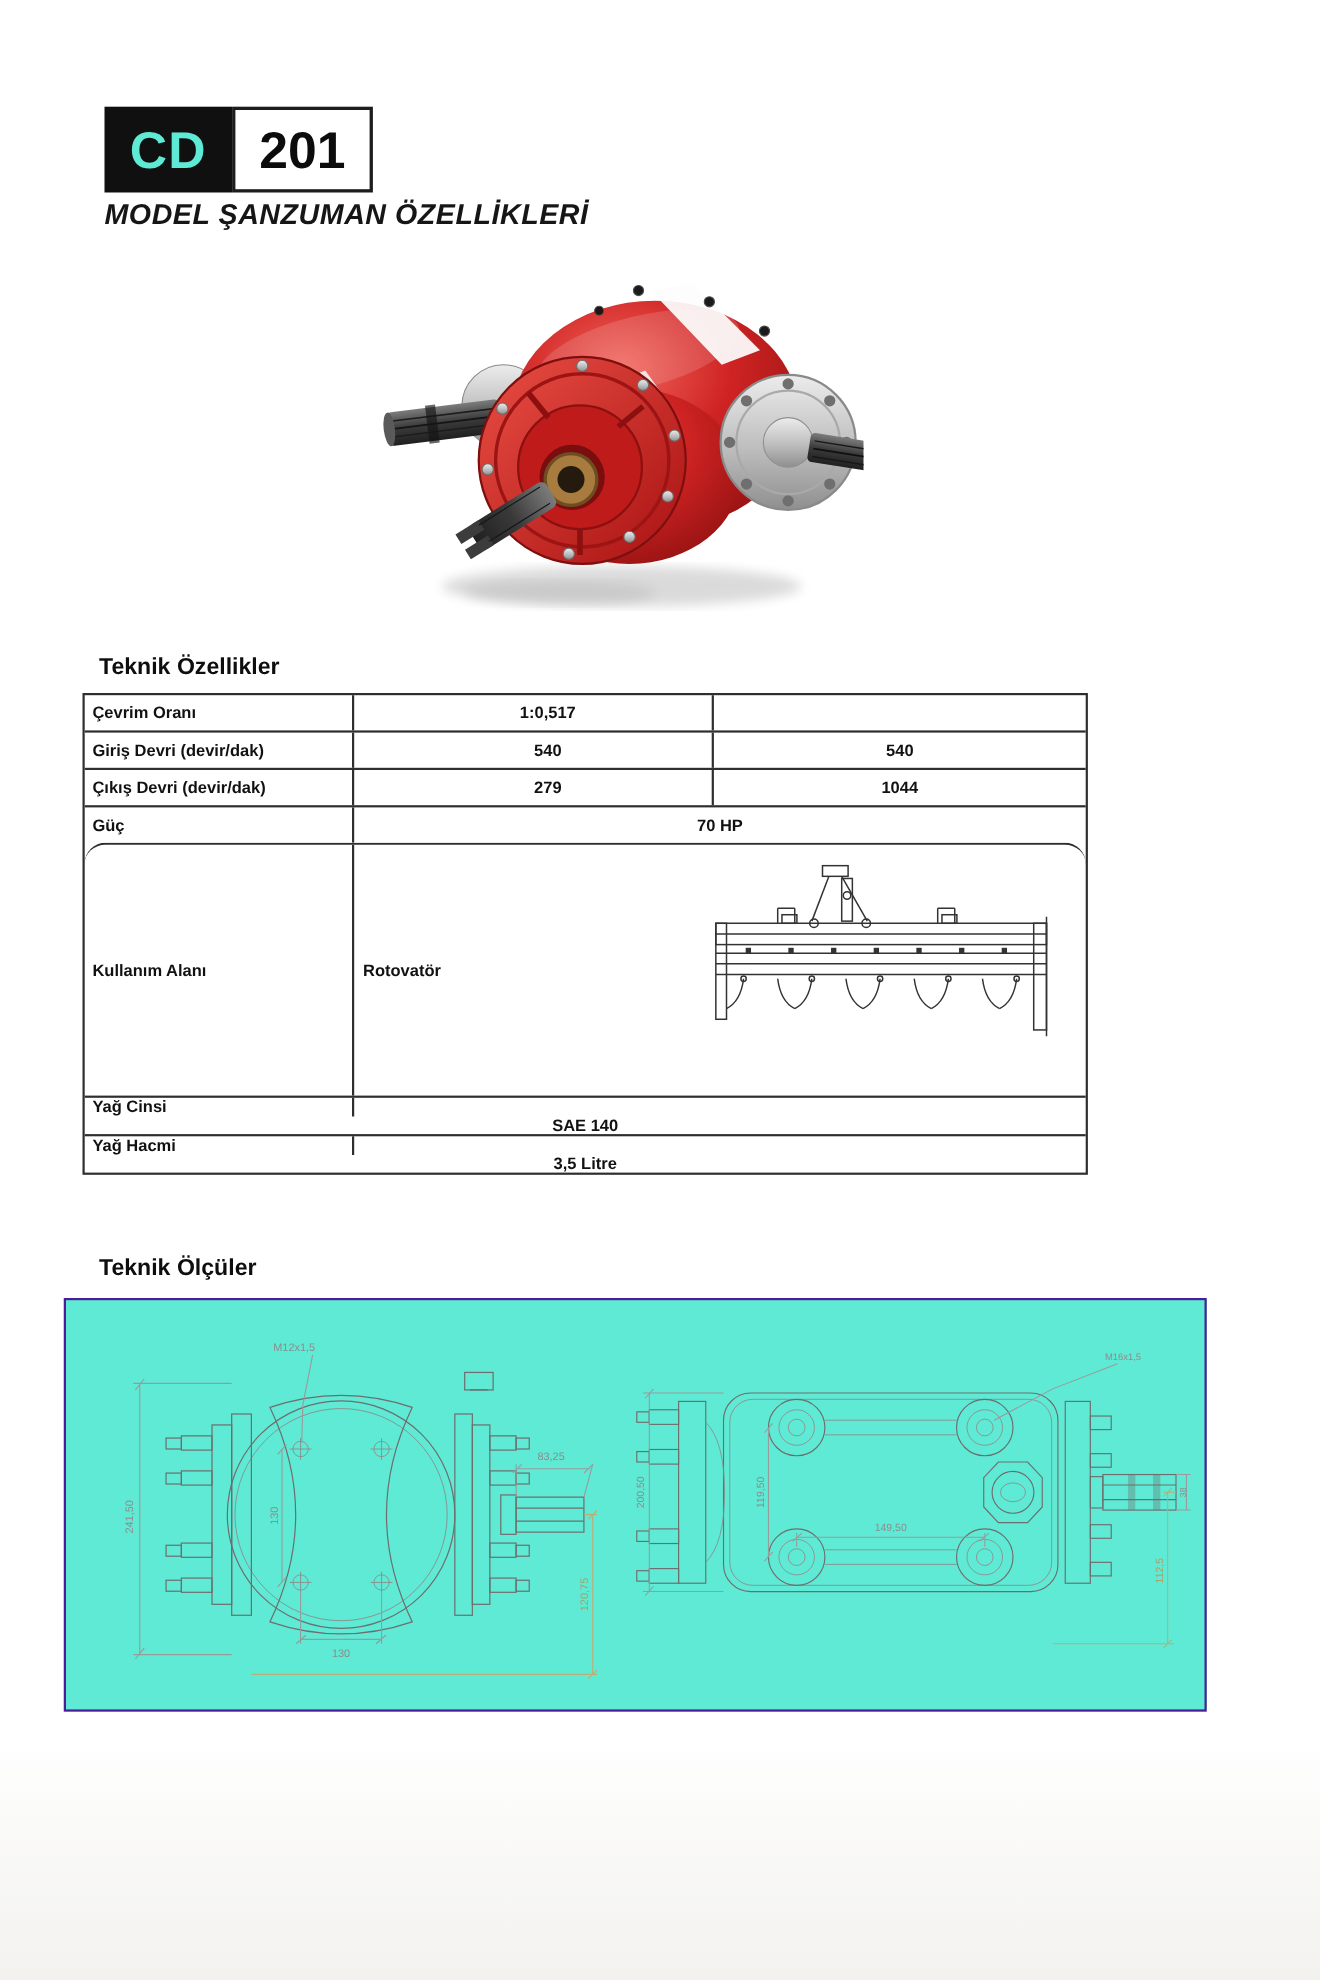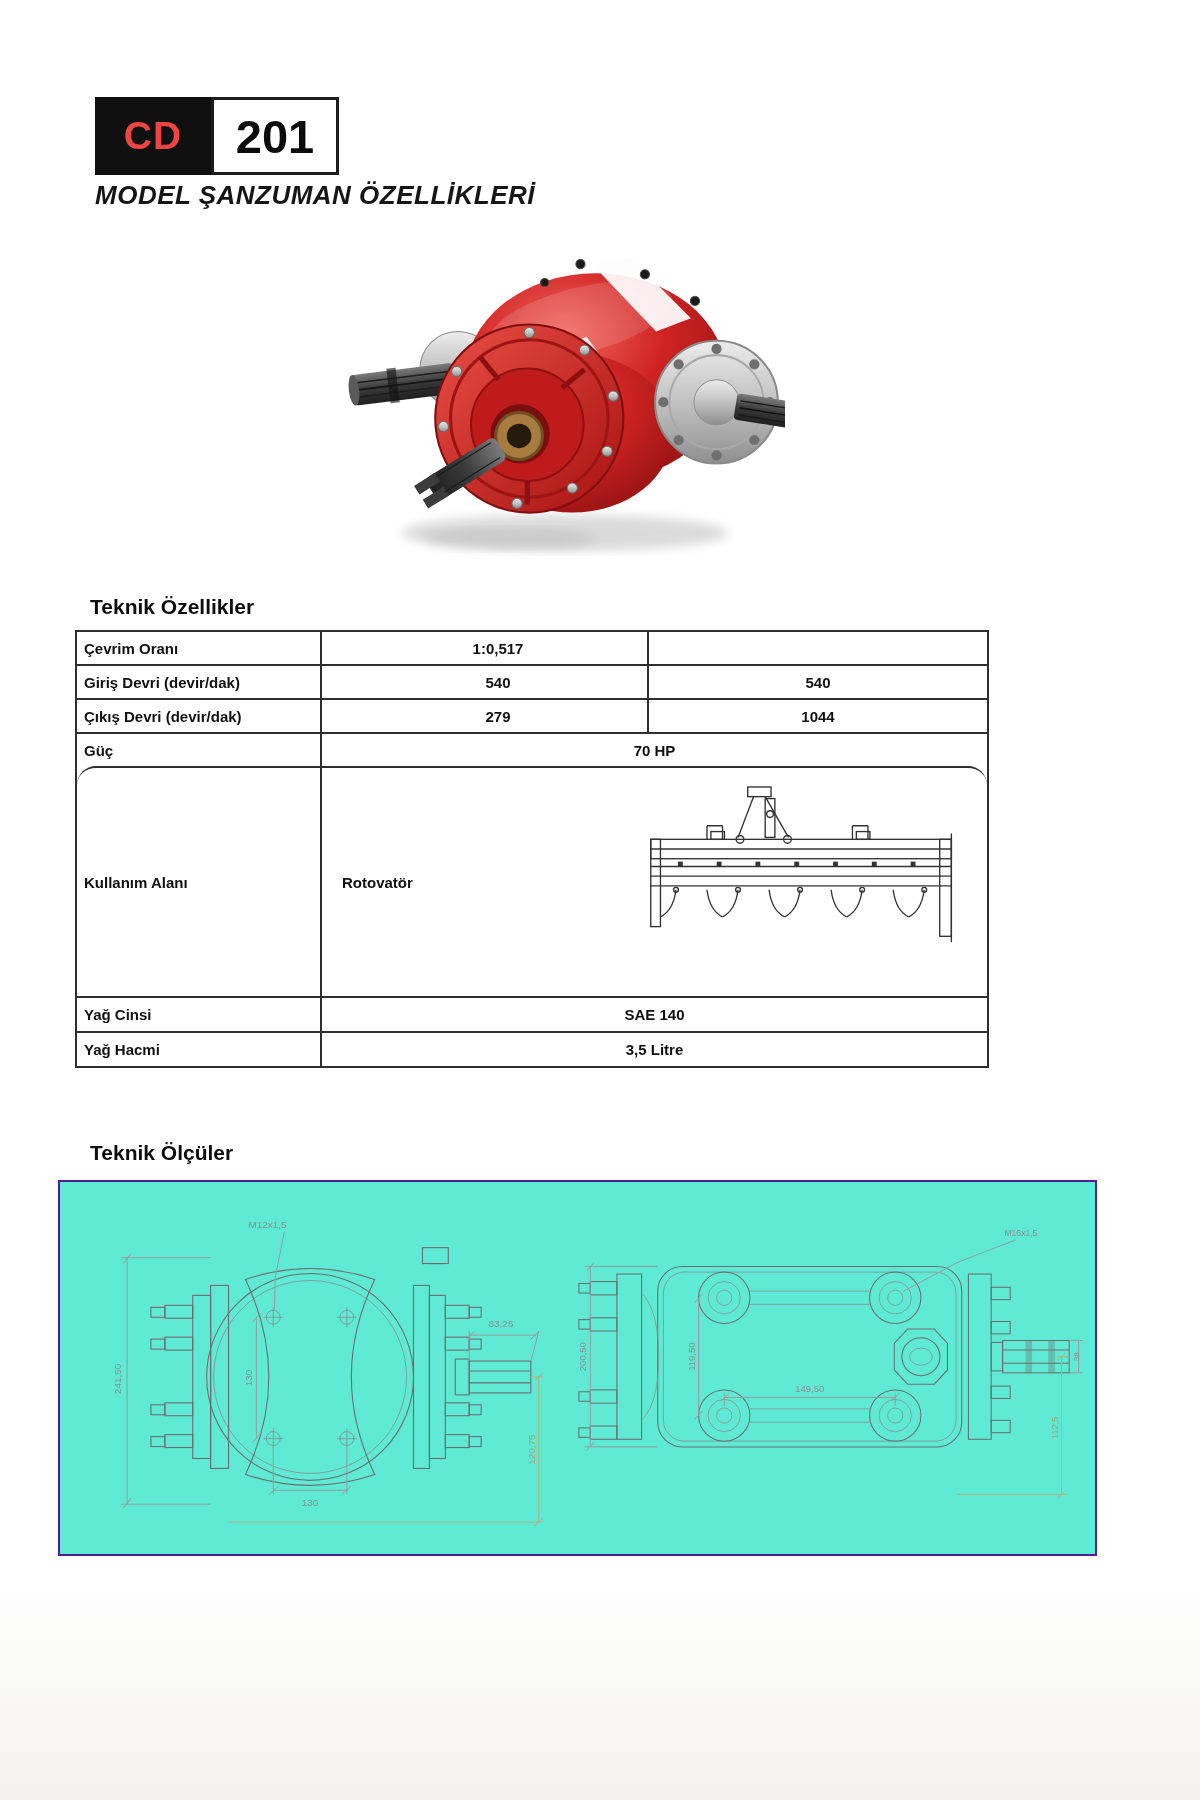--- a/index.html
+++ b/index.html
@@ -5,22 +5,22 @@
   html,body{margin:0;padding:0;background:#e9e9e7;}
   .page{
     position:relative;width:1200px;height:1800px;background:#ffffff;
     font-family:"Liberation Sans",sans-serif;color:#111;overflow:hidden;margin:0 auto;
   }
   .page-fade{position:absolute;left:0;bottom:0;width:100%;height:220px;
     background:linear-gradient(180deg, rgba(240,239,236,0) 0%, rgba(238,237,233,.75) 100%);pointer-events:none;}
 
   
   .badge{position:absolute;left:95px;top:97px;display:flex;align-items:stretch;}
-  .badge-cd{width:116px;height:78px;background:#101010;color:#ef4444;display:flex;align-items:center;justify-content:center;
-    font-size:39px;font-weight:700;letter-spacing:1px;}
+  .badge-cd{width:116px;height:78px;background:#101010;color:#5eead4;display:flex;align-items:center;justify-content:center;
+    font-size:47px;font-weight:700;letter-spacing:1px;}
   .badge-num{width:122px;height:72px;background:#fff;border:3px solid #1d1d1d;color:#0c0c0c;display:flex;align-items:center;justify-content:center;
     font-size:47px;font-weight:700;}
   .subtitle{position:absolute;left:95px;top:180px;font-size:26px;font-weight:700;font-style:italic;color:#161616;letter-spacing:.5px;}
 
   
   .photo{position:absolute;left:335px;top:226px;width:450px;height:338px;}
 
   
   .sec-head{position:absolute;font-size:21px;font-weight:700;color:#0e0e0e;}
   #specs-head{left:90px;top:595px;}
@@ -30,24 +30,24 @@
   .spec-table{position:absolute;left:75px;top:630px;width:910px;border:2px solid #2e2e2e;background:#fff;}
   .srow{display:flex;border-top:2px solid #2e2e2e;}
   .srow:first-child{border-top:none;}
   .scell{display:flex;align-items:center;font-size:15px;}
   .slabel{width:245px;min-width:245px;border-right:2px solid #2e2e2e;font-weight:700;padding-left:7px;box-sizing:border-box;}
   .sval{justify-content:center;font-weight:600;}
   .sval.c1{width:300px;border-right:2px solid #2e2e2e;box-sizing:border-box;margin-left:27px;}
   .sval.c2{flex:1;}
   .sval.span{flex:1;}
   .h34{height:32px;}
-  .h33{height:33px;}
+  .h33{height:33px;flex-direction:column;}
   .tall{height:228px;border-radius:19px;}
   .tall-val{flex:1;display:flex;align-items:center;}
-  .tall-text{font-size:15px;font-weight:600;padding-left:20px;}
+  .tall-text{font-size:15px;font-weight:600;padding-left:8px;}
   .rotosvg{margin-left:auto;margin-right:24px;}
 
   
   .dims-box{position:absolute;left:58px;top:1180px;width:1035px;height:372px;border:2px solid #4c1d95;background:#5eead4;}
   .fv{position:absolute;left:28px;top:6px;}
   .tv{position:absolute;left:498px;top:22px;}
 
   svg text{font-family:"Liberation Sans",sans-serif;}
   .dimtxt{fill:#8d8d8d;font-size:10px;}
   .dimtxt-olive{fill:#a9a169;font-size:10px;}

